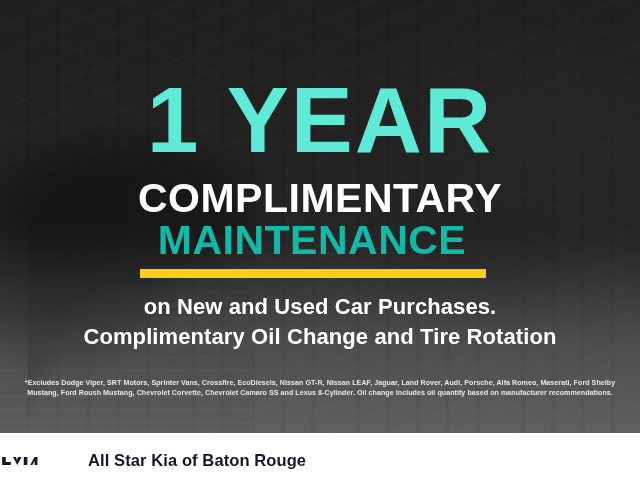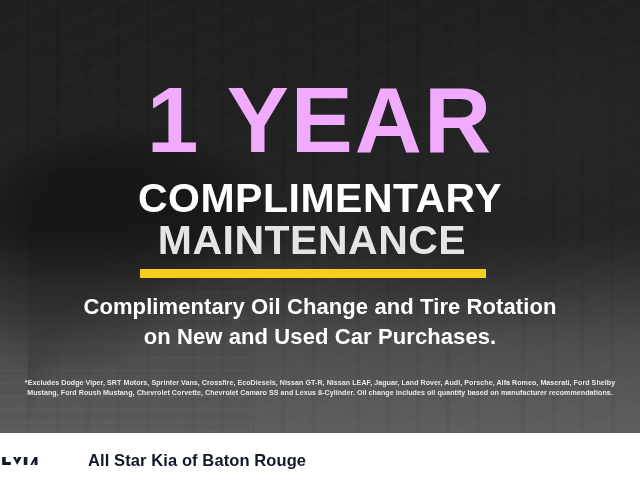--- a/index.html
+++ b/index.html
@@ -123,21 +123,21 @@
     position: absolute;
     inset: 0;
     text-align: center;
   }
 
   .headline-year {
     position: absolute;
     left: 0;
     right: 0;
     top: 76px;
-    color: #f0abfc;
+    color: #5eead4;
     font-size: 93px;
     line-height: 0.95;
     font-weight: 800;
     letter-spacing: 2px;
     white-space: nowrap;
   }
 
   .headline-line2 {
     position: absolute;
     left: 0;
@@ -149,21 +149,21 @@
     font-weight: 800;
     letter-spacing: 0.5px;
     white-space: nowrap;
   }
 
   .headline-line3 {
     position: absolute;
     left: 0;
     right: 16px;
     top: 220px;
-    color: #e5e5e5;
+    color: #14b8a6;
     font-size: 41px;
     line-height: 1.0;
     font-weight: 800;
     letter-spacing: 0.5px;
     white-space: nowrap;
   }
 
   .rule {
     position: absolute;
     left: 140px;
@@ -238,22 +238,22 @@
 
       <div class="headline-year">1 YEAR</div>
 
       <div class="headline-line2">COMPLIMENTARY</div>
 
       <div class="headline-line3">MAINTENANCE</div>
 
       <div class="rule"></div>
 
       <div class="subhead">
+        <div>on New and Used Car Purchases.</div>
         <div>Complimentary Oil Change and Tire Rotation</div>
-        <div>on New and Used Car Purchases.</div>
       </div>
 
       <div class="disclaimer">
         <div>*Excludes Dodge Viper, SRT Motors, Sprinter Vans, Crossfire, EcoDiesels, Nissan GT-R, Nissan LEAF, Jaguar, Land Rover, Audi, Porsche, Alfa Romeo, Maserati, Ford Shelby</div>
         <div>Mustang, Ford Roush Mustang, Chevrolet Corvette, Chevrolet Camaro SS and Lexus 8-Cylinder. Oil change includes oil quantity based on manufacturer recommendations.</div>
       </div>
 
     </div>
   </div>
 

